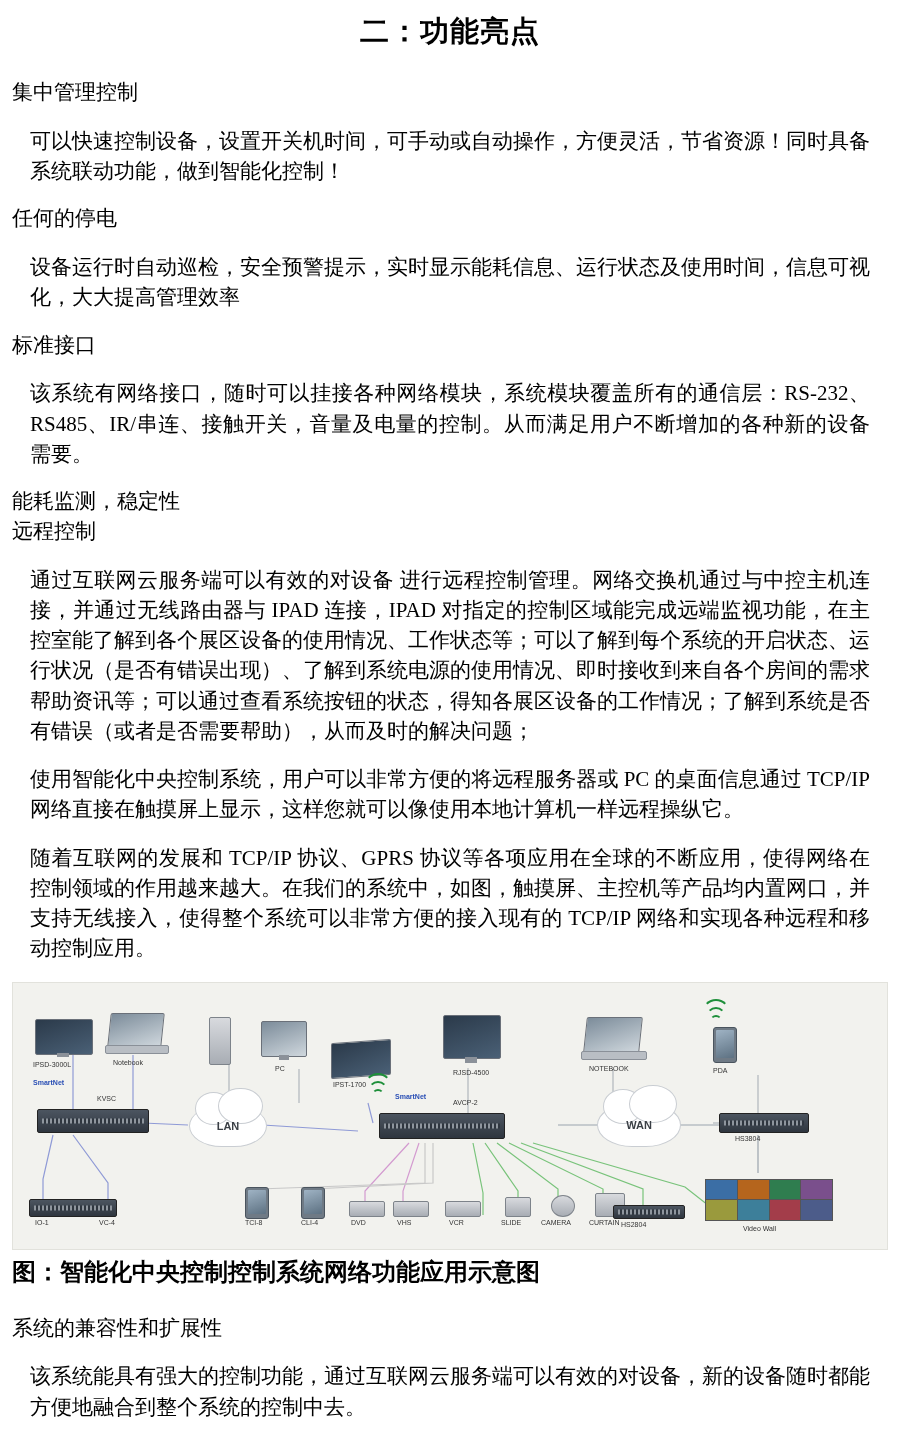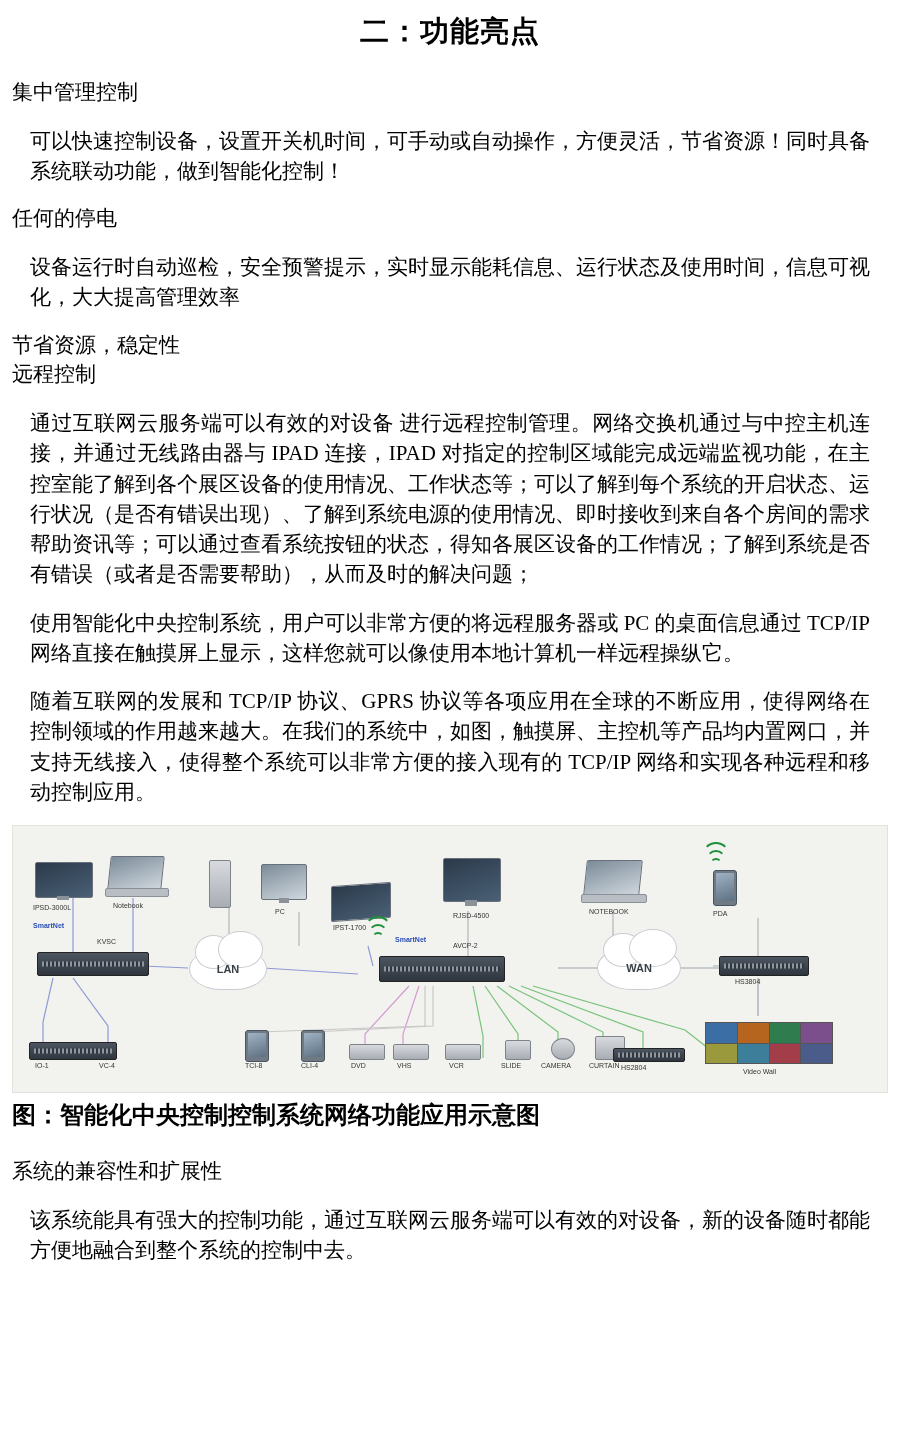--- a/index.html
+++ b/index.html
@@ -218,23 +218,27 @@
   <div class="blk">
     <p class="section-heading">集中管理控制</p>
     <p class="para">可以快速控制设备，设置开关机时间，可手动或自动操作，方便灵活，节省资源！同时具备系统联动功能，做到智能化控制！</p>
   </div>
 
   <div class="blk">
     <p class="section-heading">任何的停电</p>
     <p class="para">设备运行时自动巡检，安全预警提示，实时显示能耗信息、运行状态及使用时间，信息可视化，大大提高管理效率</p>
   </div>
 
-
   <div class="blk">
-    <p class="section-heading">节省资源，稳定性</p>
+    <p class="section-heading">标准接口</p>
+    <p class="para">该系统有网络接口，随时可以挂接各种网络模块，系统模块覆盖所有的通信层：RS-232、RS485、IR/串连、接触开关，音量及电量的控制。从而满足用户不断增加的各种新的设备需要。</p>
+  </div>
+
+  <div class="blk">
+    <p class="section-heading">能耗监测，稳定性</p>
   </div>
 
   <div class="blk">
     <p class="section-heading">远程控制</p>
     <p class="para">通过互联网云服务端可以有效的对设备 进行远程控制管理。网络交换机通过与中控主机连接，并通过无线路由器与 IPAD 连接，IPAD 对指定的控制区域能完成远端监视功能，在主控室能了解到各个展区设备的使用情况、工作状态等；可以了解到每个系统的开启状态、运行状况（是否有错误出现）、了解到系统电源的使用情况、即时接收到来自各个房间的需求帮助资讯等；可以通过查看系统按钮的状态，得知各展区设备的工作情况；了解到系统是否有错误（或者是否需要帮助），从而及时的解决问题；</p>
     <p class="para">使用智能化中央控制系统，用户可以非常方便的将远程服务器或 PC 的桌面信息通过 TCP/IP 网络直接在触摸屏上显示，这样您就可以像使用本地计算机一样远程操纵它。</p>
     <p class="para">随着互联网的发展和 TCP/IP 协议、GPRS 协议等各项应用在全球的不断应用，使得网络在控制领域的作用越来越大。在我们的系统中，如图，触摸屏、主控机等产品均内置网口，并支持无线接入，使得整个系统可以非常方便的接入现有的 TCP/IP 网络和实现各种远程和移动控制应用。</p>
   </div>
 
   <div class="fig-wrap">

